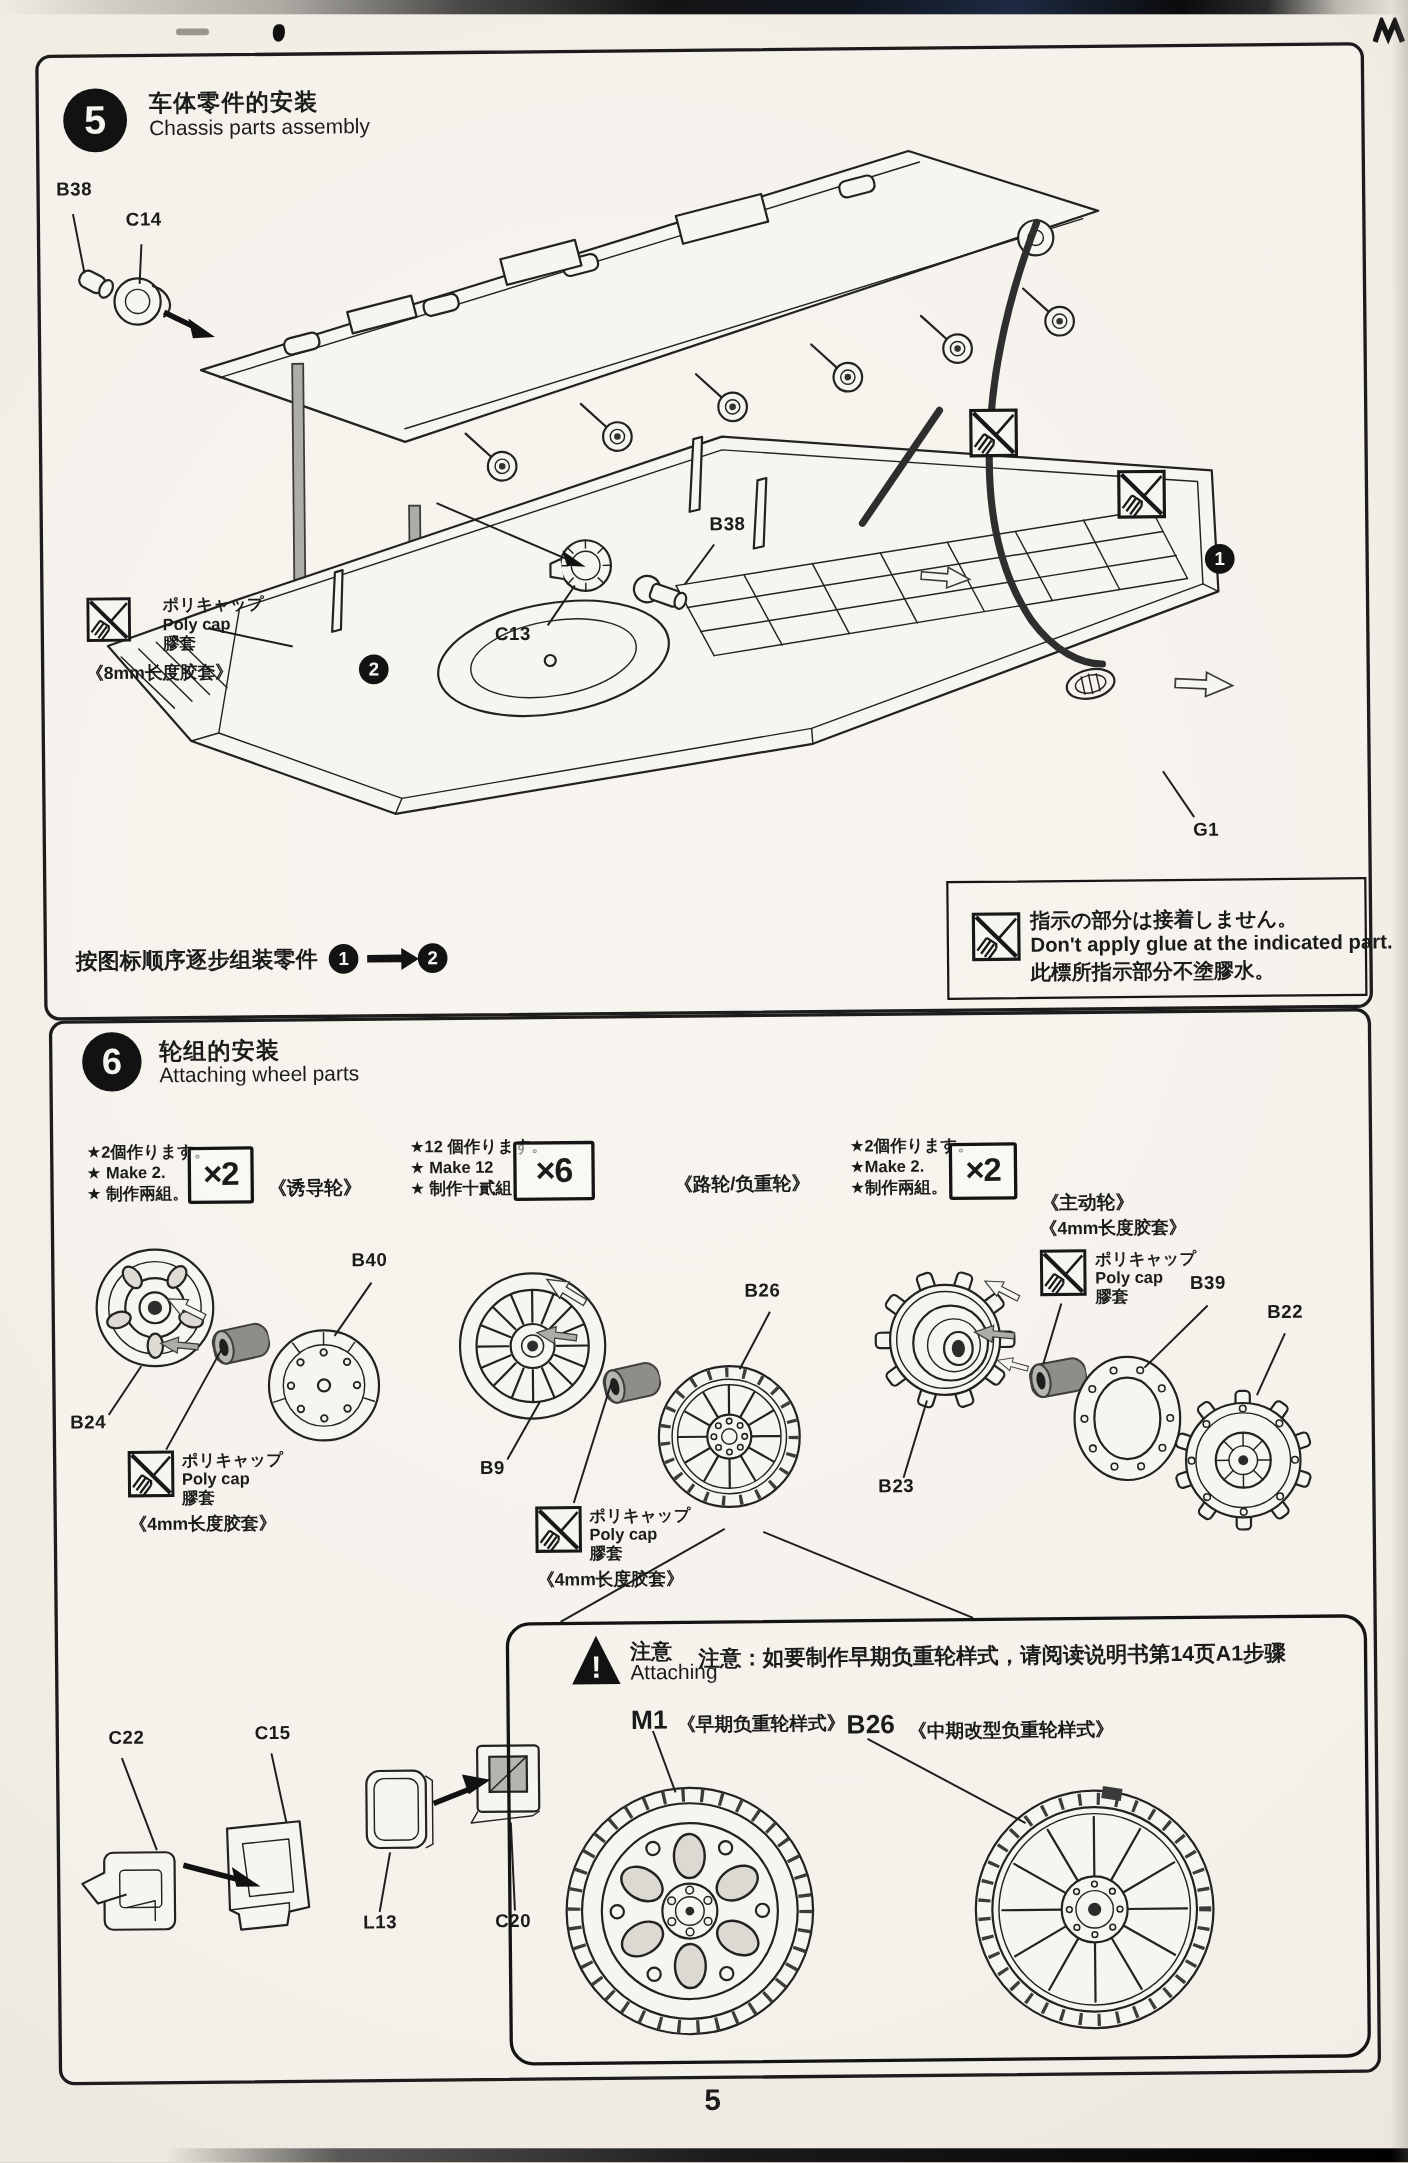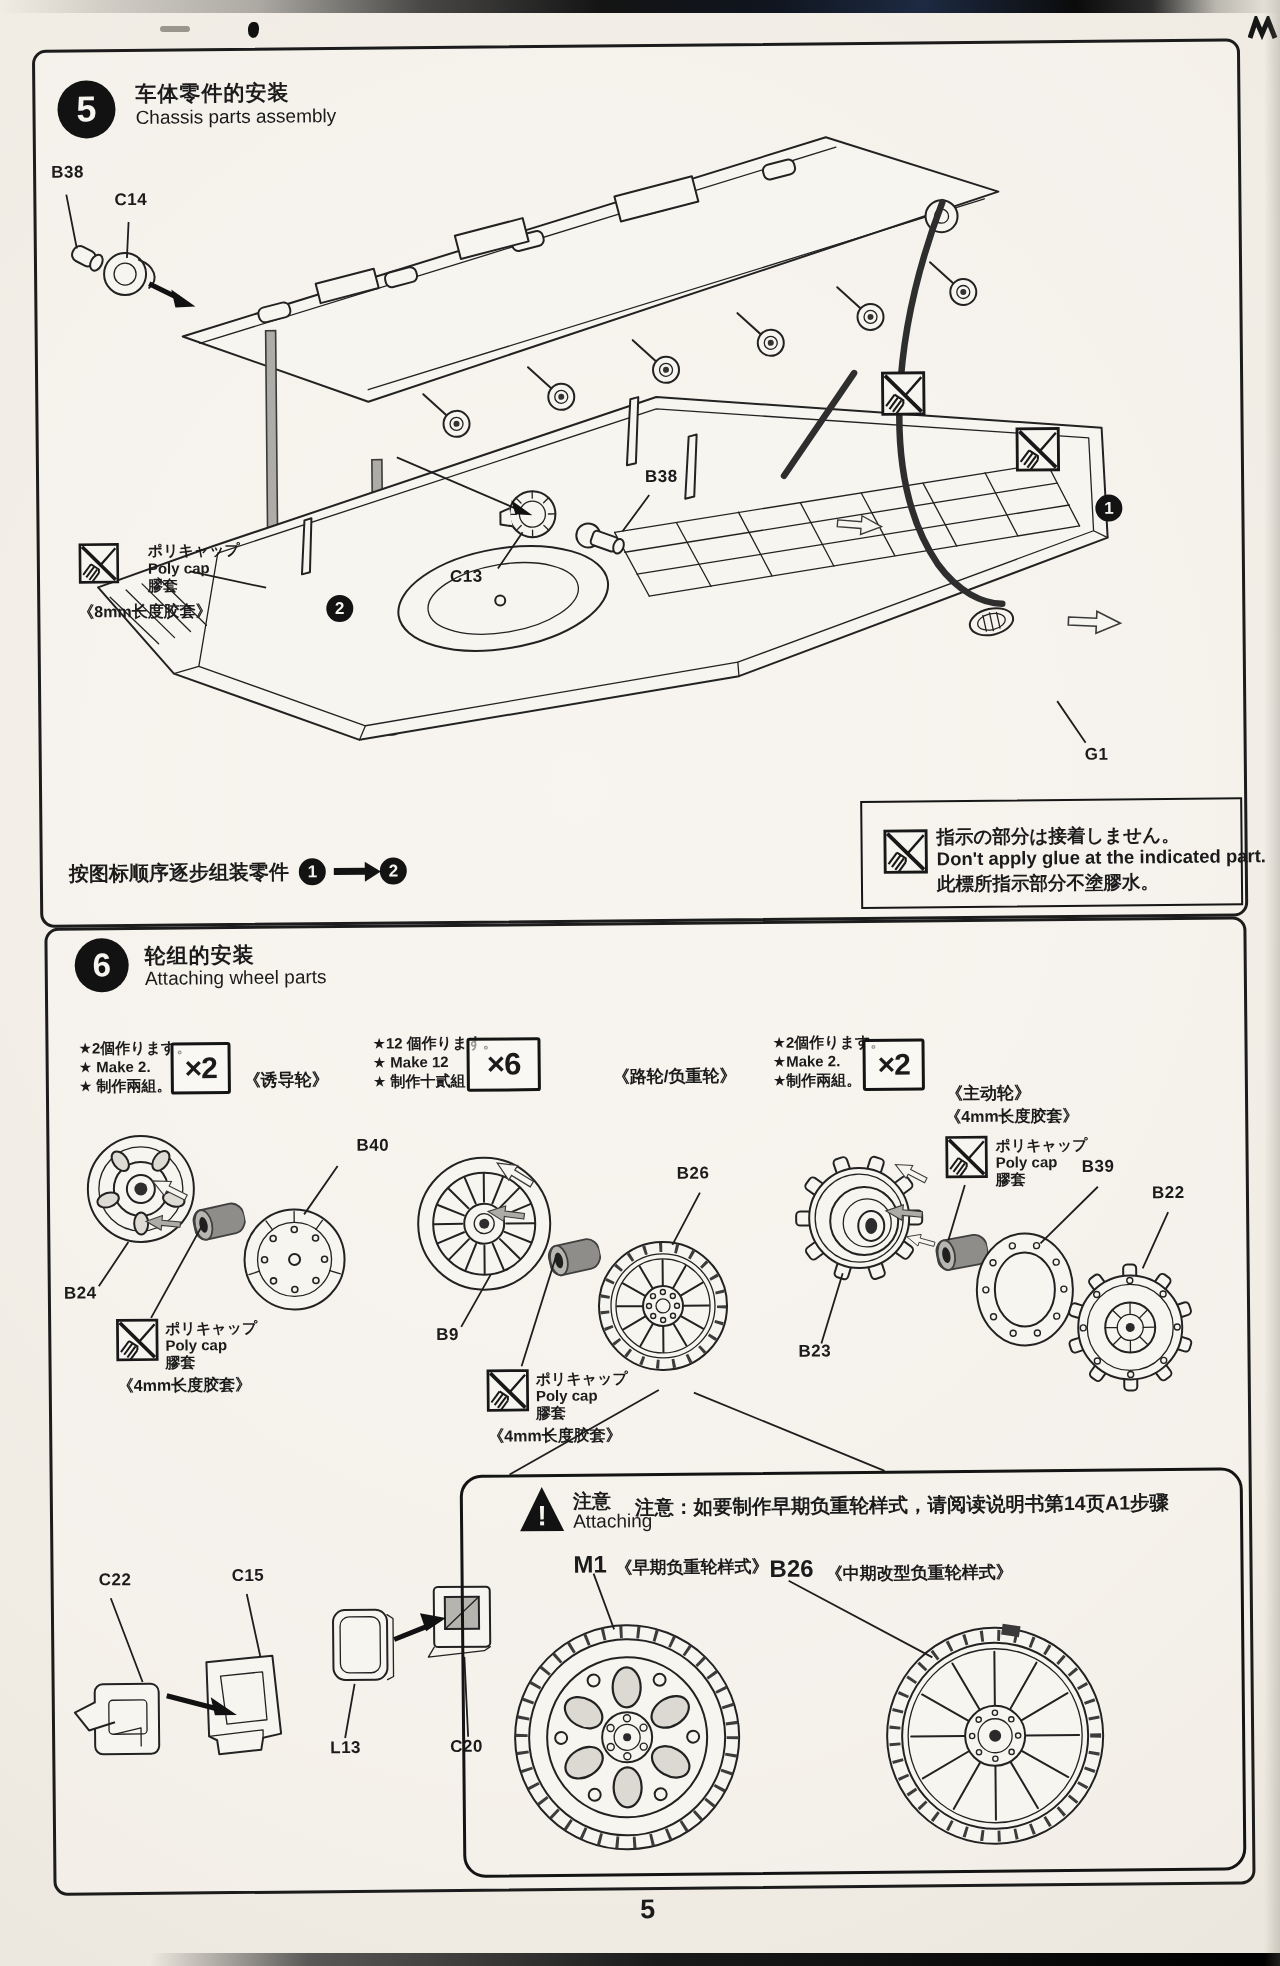--- a/index.html
+++ b/index.html
@@ -544,21 +544,21 @@
       <div class="abs gname" style="left:564px;top:140px;">《路轮/负重轮》</div>
 
       <div class="abs star-block" style="left:724px;top:109px;">
         <div>★2個作ります。</div>
         <div>★Make 2.</div>
         <div>★制作兩組。</div>
       </div>
       <div class="abs qty-box" style="left:814px;top:116px;width:56px;height:46px;font-size:30px;">×2</div>
       <div class="abs gname" style="left:897px;top:160px;">《主动轮》</div>
 
-      <div class="abs lbl" style="left:270px;top:208px;margin-left:37px;">B40</div>
+      <div class="abs lbl" style="left:270px;top:208px;">B40</div>
       <div class="abs lbl" style="left:13px;top:353px;">B24</div>
       <div class="abs lbl" style="left:627px;top:239px;">B26</div>
       <div class="abs lbl" style="left:385px;top:398px;">B9</div>
       <div class="abs lbl" style="left:1032px;top:236px;">B39</div>
       <div class="abs lbl" style="left:1102px;top:263px;">B22</div>
       <div class="abs lbl" style="left:747px;top:418px;">B23</div>
       <div class="abs lbl" style="left:45px;top:640px;">C22</div>
       <div class="abs lbl" style="left:178px;top:637px;">C15</div>
       <div class="abs lbl" style="left:275px;top:810px;">L13</div>
       <div class="abs lbl" style="left:395px;top:810px;">C20</div>

